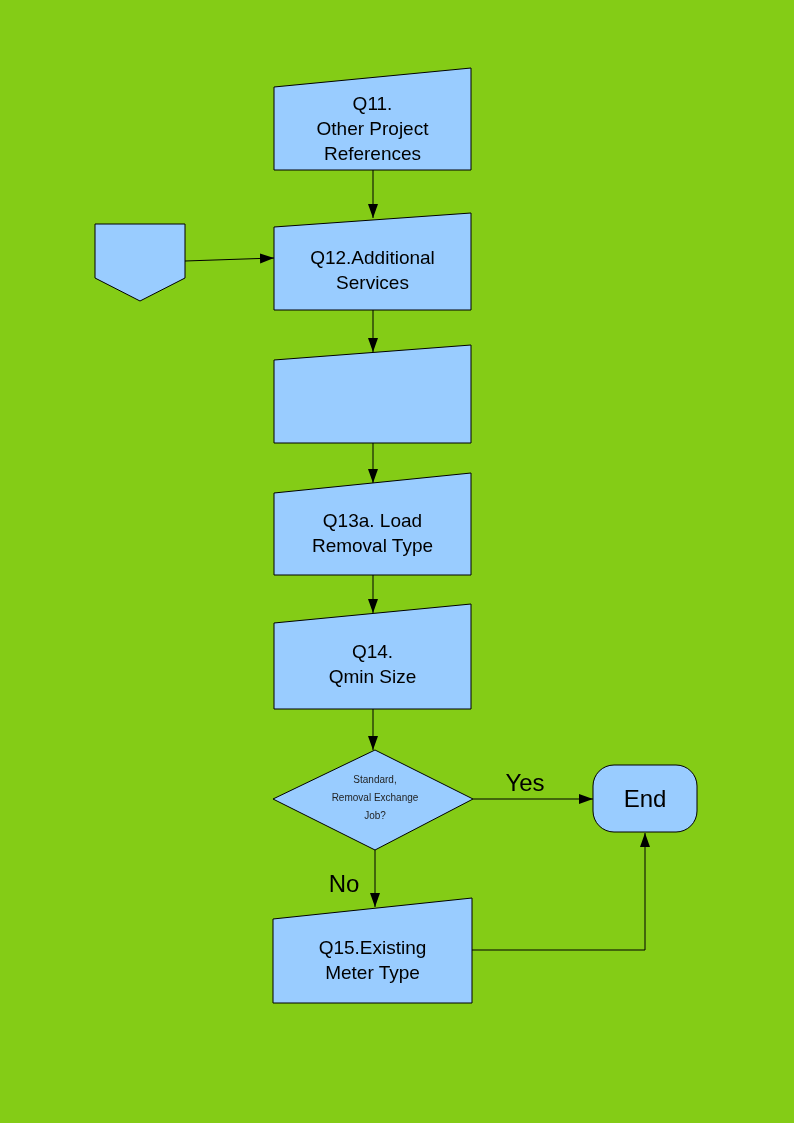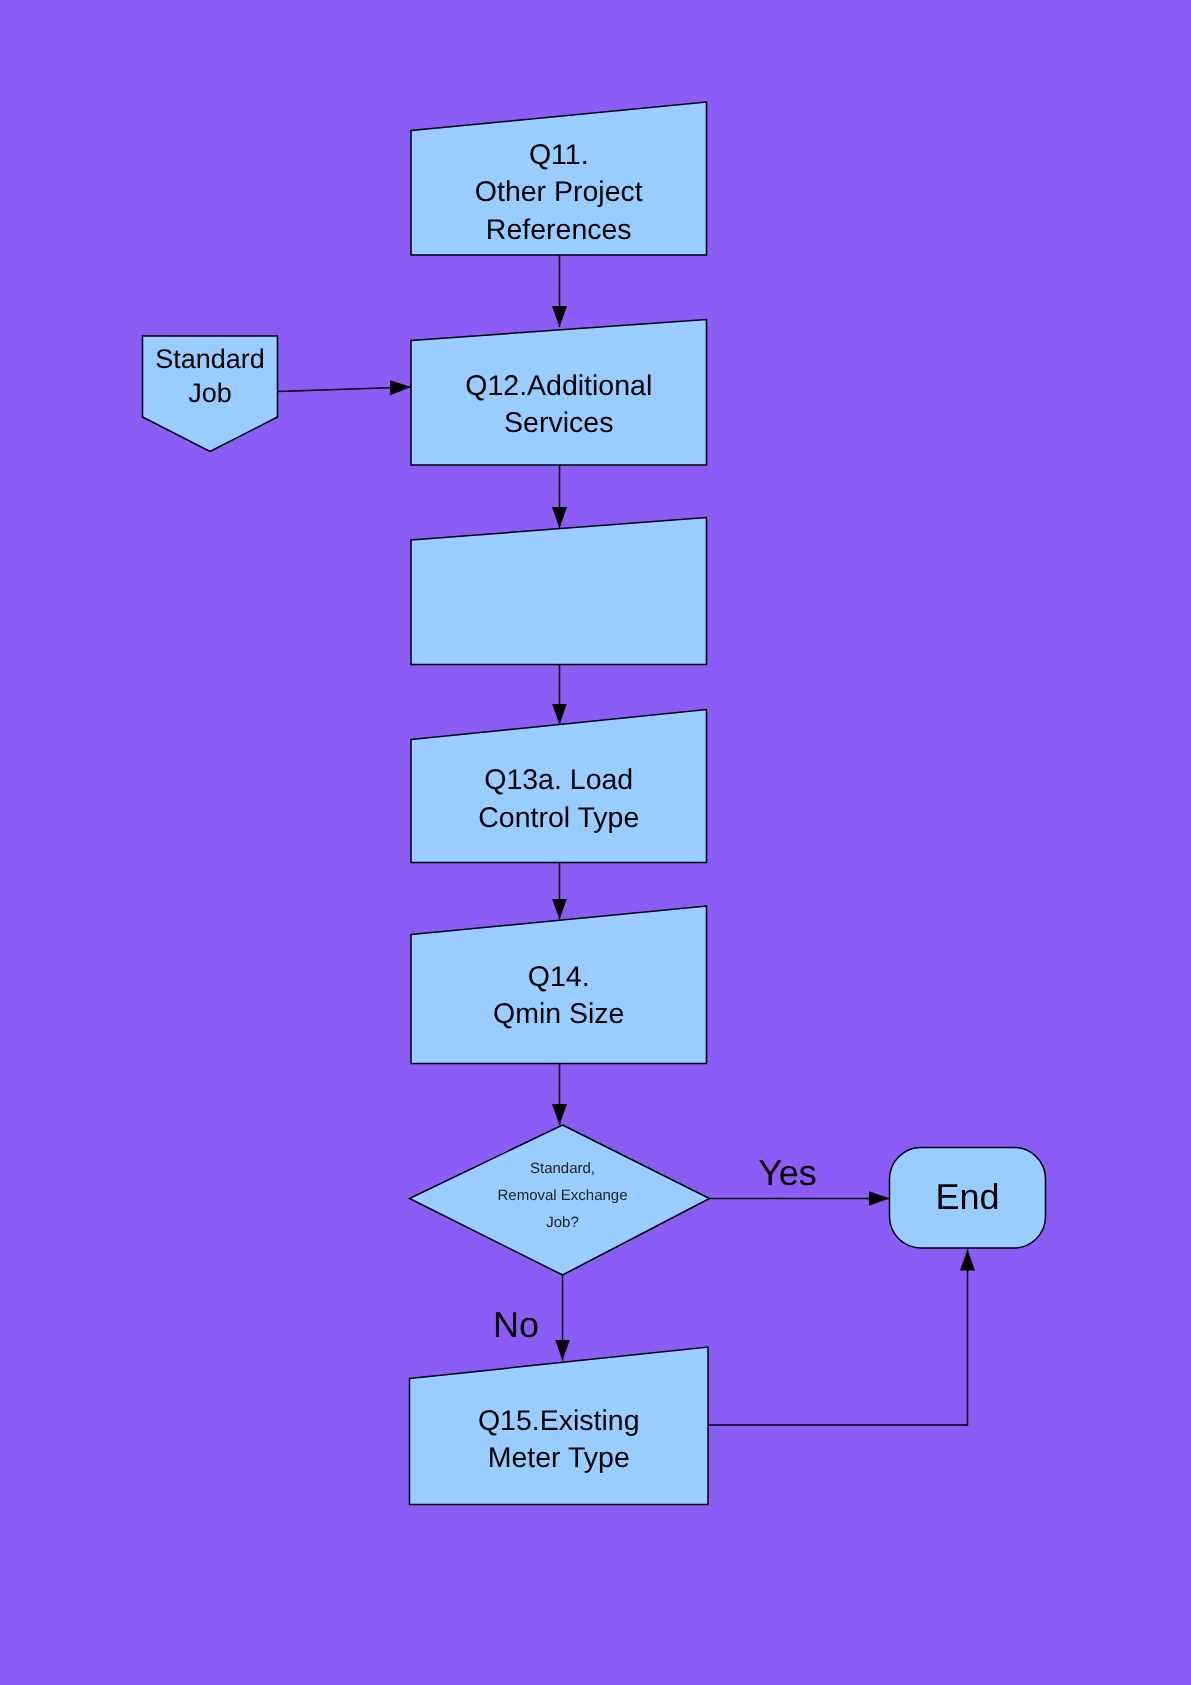--- a/index.html
+++ b/index.html
@@ -1,20 +1,20 @@
 <!DOCTYPE html>
 <html><head>
 <meta charset="utf-8">
 <style>
   html, body { margin: 0; padding: 0; background: #ffffff; }
   .page {
     position: relative;
     width: 794px;
     height: 1123px;
-    background: #8b5cf6;
+    background: #84cc16;
     font-family: "Liberation Sans", sans-serif;
     overflow: hidden;
   }
   .page svg { position: absolute; top: 0; left: 0; }
   .shape { stroke: #000000; stroke-width: 1; }
   .connector { fill: none; stroke: #000000; stroke-width: 1; }
   .arrowhead-glyph { fill: #000000; }
   .node-label {
     position: absolute;
     display: flex;
@@ -64,29 +64,27 @@
       <path class="connector" d="M473,799 L593,799" marker-end="url(#arrowhead)"></path>
       <path class="connector" d="M375,850 L375,907" marker-end="url(#arrowhead)"></path>
       <path class="connector" d="M472,950 L645,950 L645,833" marker-end="url(#arrowhead)"></path>
     </g>
   </svg>
 
   <div class="node-label box-label" style="left:274px; top:90px; width:197px; height:76px;">Q11.
 Other Project
 References</div>
 
-  <div class="node-label pent-label" style="left:95px; top:228px; width:90px; height:46px;">Standard
-Job</div>
 
   <div class="node-label box-label" style="left:274px; top:245px; width:197px; height:50px;">Q12.Additional
 Services</div>
 
 
   <div class="node-label box-label" style="left:274px; top:508px; width:197px; height:50px;">Q13a. Load
-Control Type</div>
+Removal Type</div>
 
   <div class="node-label box-label" style="left:274px; top:639px; width:197px; height:50px;">Q14.
 Qmin Size</div>
 
   <div class="node-label diamond-label" style="left:283px; top:771px; width:184px; height:54px;">Standard,
 Removal Exchange
 Job?</div>
 
   <div class="node-label edge-label" style="left:495px; top:769px; width:60px; height:28px;">Yes</div>
 

